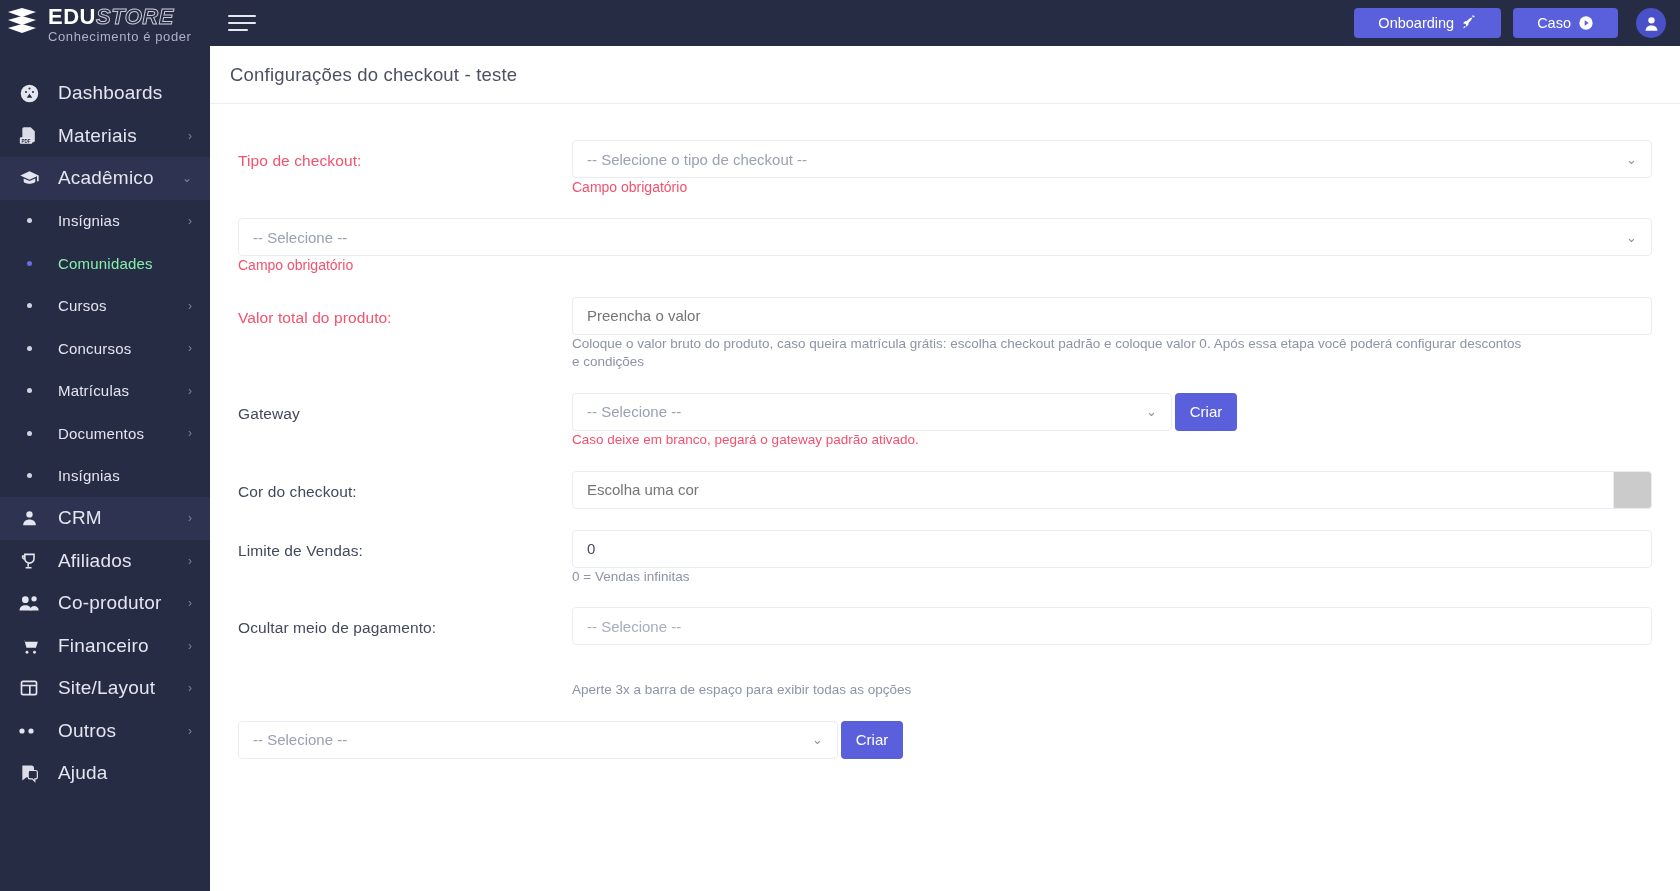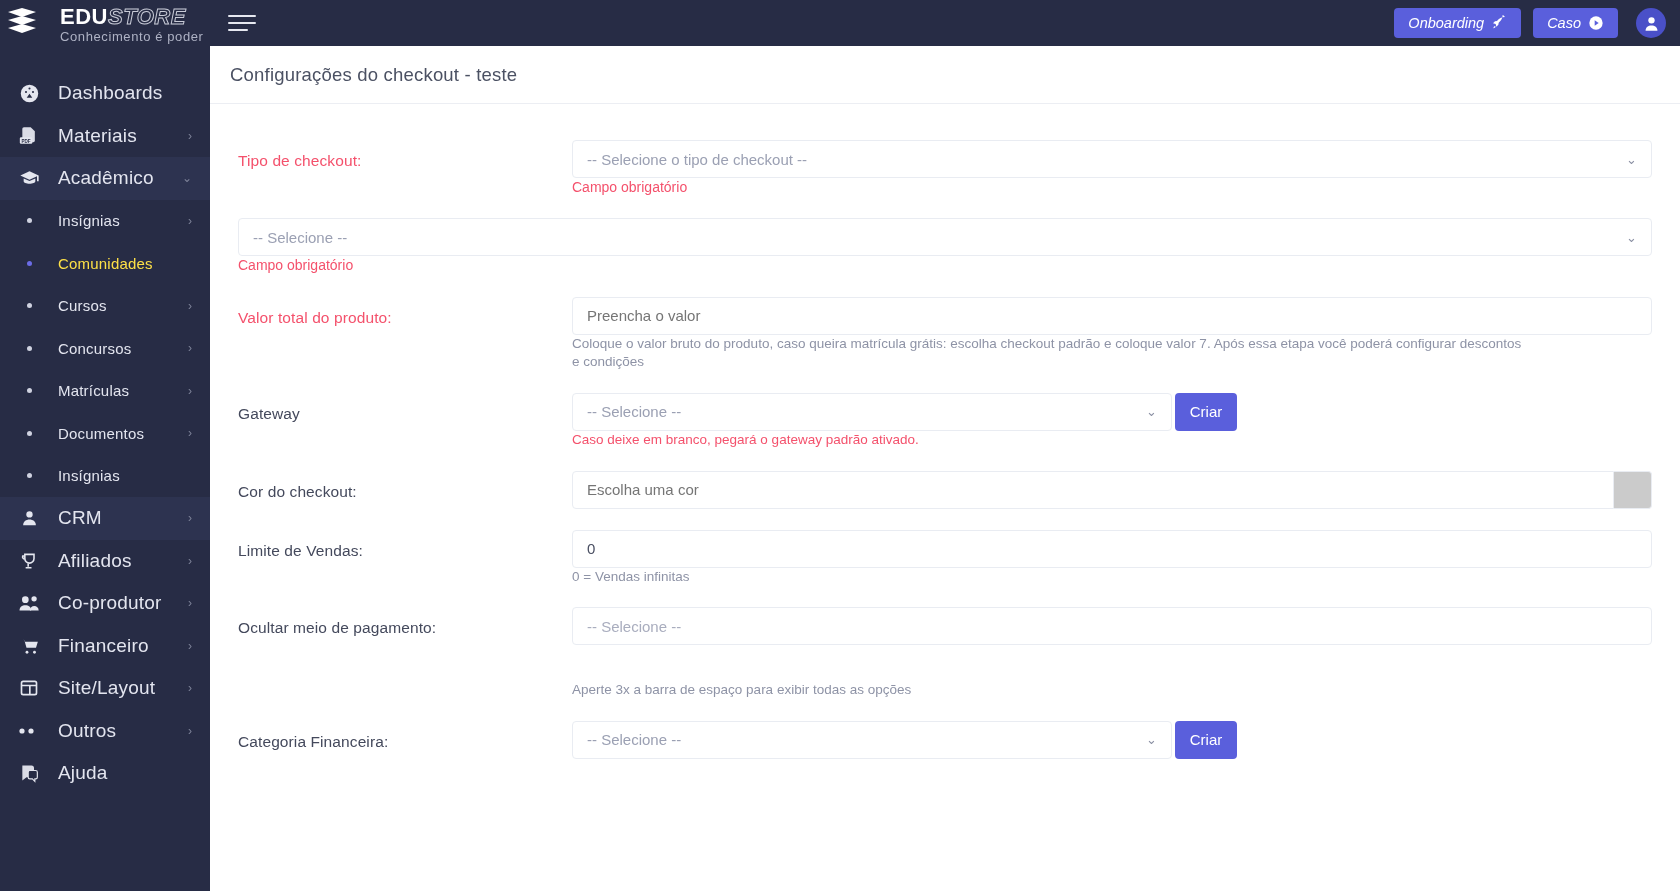--- a/index.html
+++ b/index.html
@@ -19,21 +19,21 @@
     background: #272c45;
     color: #d8dae6;
     position: relative;
     overflow: hidden;
   }
   .brand {
     height: 46px;
     display: flex;
     align-items: center;
     padding-left: 6px;
-    gap: 20px;
+    gap: 8px;
   }
   .brand-mark { width: 34px; height: 34px; flex: 0 0 34px; position: relative; }
   .brand-text { display: flex; flex-direction: column; line-height: 1; padding-top: 2px; }
   .brand-top {
     font-size: 22px; font-weight: 700; letter-spacing: .5px;
     color: #ffffff;
   }
   .brand-top .hollow {
     color: transparent;
     -webkit-text-stroke: 1px #c9ccd8;
@@ -63,21 +63,21 @@
     color: #e3e5ef;
     letter-spacing: .2px;
     white-space: nowrap;
   }
   .nav-item .chev {
     font-size: 12px; color: #7d8298; margin-left: auto;
   }
   .nav-item.group { background: #2d3350; }
   .nav-item.sub .ico { font-size: 18px; color: #cfd2e0; }
   .nav-item.sub .lbl { font-size: 15px; }
-  .nav-item.active .lbl { color: #fde047; }
+  .nav-item.active .lbl { color: #86efac; }
   .nav-item.active .ico { color: #6b6ce6; }
   .bullet {
     width: 5px; height: 5px; border-radius: 50%; background: #cfd2e0;
     display: block;
   }
   .nav-item.active .bullet { background: #6b6ce6; }
 
   svg.i { display: block; }
 
   
@@ -107,26 +107,25 @@
   .hamburger span:nth-child(1) { width: 28px; }
   .hamburger span:nth-child(2) { width: 28px; }
   .hamburger span:nth-child(3) { width: 20px; }
   .top-spacer { flex: 1 1 auto; }
   .btn-top {
     background: #5a5fdc;
     color: #ffffff;
     border: none;
     border-radius: 4px;
     height: 30px;
-    padding: 0 14px;
+    padding: 0 24px;
     font-size: 14.5px;
     font-family: inherit;
     display: flex; align-items: center; gap: 7px;
     cursor: pointer;
-    font-style: italic;
   }
   .avatar {
     width: 30px; height: 30px; border-radius: 50%;
     background: #4a50c8;
     display: flex; align-items: center; justify-content: center;
     margin-left: 6px; cursor: pointer;
   }
 
   .page-title-bar {
     height: 58px;
@@ -472,21 +471,21 @@
           <span class="caret">⌄</span>
         </div>
         <div class="hint err">Campo obrigatório</div>
       </div>
     </div>
 
     <div class="frow">
       <div class="lab req">Valor total do produto:</div>
       <div class="fctl">
         <input class="field ph" style="font-family: inherit; outline: none;" placeholder="Preencha o valor">
-        <div class="hint">Coloque o valor bruto do produto, caso queira matrícula grátis: escolha checkout padrão e coloque valor 7. Após essa etapa você poderá configurar descontos e condições</div>
+        <div class="hint">Coloque o valor bruto do produto, caso queira matrícula grátis: escolha checkout padrão e coloque valor 0. Após essa etapa você poderá configurar descontos e condições</div>
       </div>
     </div>
 
     <div class="frow">
       <div class="lab">Gateway</div>
       <div class="fctl">
         <div class="ctl-line">
           <div class="field ph flexgrow" style="max-width:600px;">
             <span>-- Selecione --</span>
             <span class="caret">⌄</span>
@@ -519,21 +518,20 @@
       <div class="lab">Ocultar meio de pagamento:</div>
       <div class="fctl">
         <div class="field dim">
           <span>-- Selecione --</span>
         </div>
         <div class="hint" style="margin-top:36px;">Aperte 3x a barra de espaço para exibir todas as opções</div>
       </div>
     </div>
 
     <div class="frow">
-      <div class="lab">Categoria Financeira:</div>
       <div class="fctl">
         <div class="ctl-line">
           <div class="field ph flexgrow" style="max-width:600px;">
             <span>-- Selecione --</span>
             <span class="caret">⌄</span>
           </div>
           <button class="btn-criar">Criar</button>
         </div>
       </div>
     </div>

